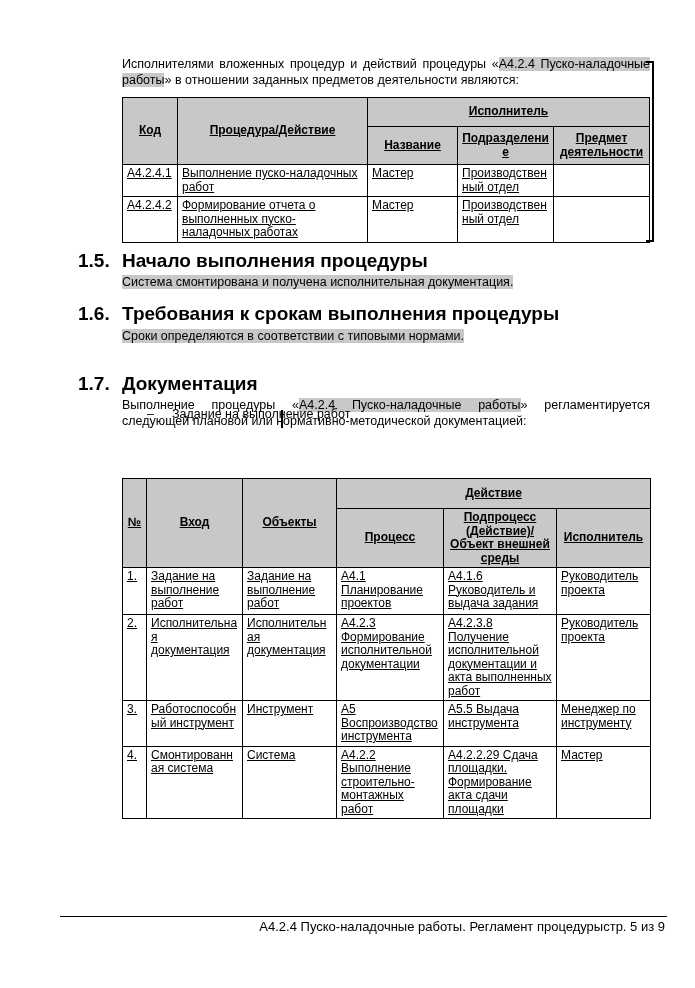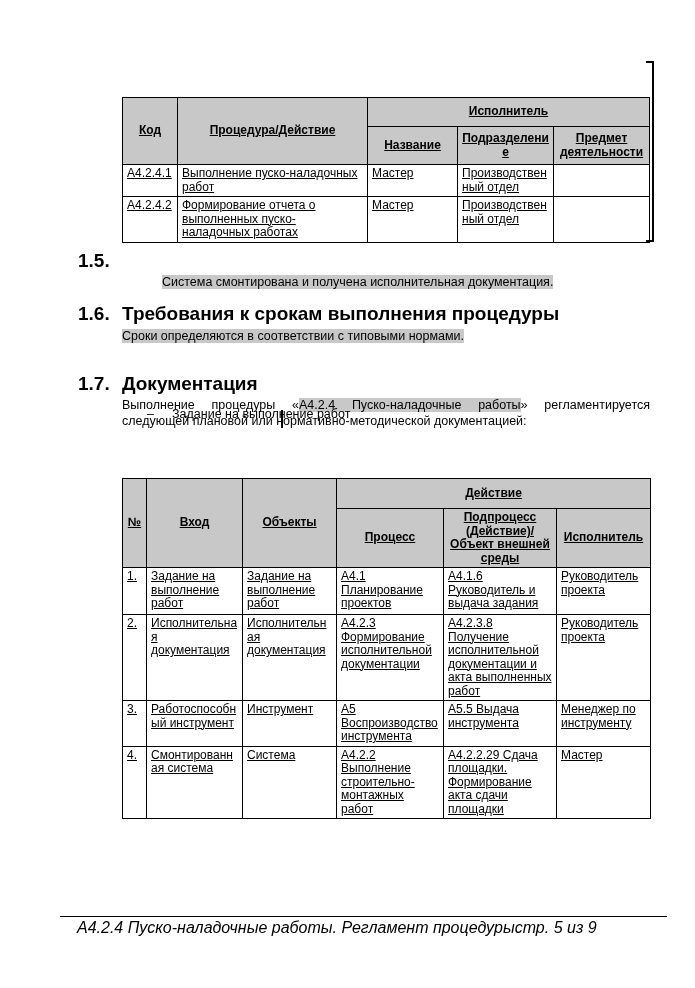--- a/index.html
+++ b/index.html
@@ -19,27 +19,28 @@
   .hnum { width:44px; flex:0 0 44px; }
   table { border-collapse:collapse; table-layout:fixed; }
   td { border:1px solid #000; font-size:12px; line-height:13.5px; padding:2px 4px; vertical-align:top; word-wrap:break-word;text-decoration:underline; }
   td.hd { background:#c8c8c8; font-weight:bold; text-align:center; vertical-align:middle; }
   .t1 { width:527px; }
   .t2 { width:528px; }
   .bracket { border-top:2px solid #000; border-right:2px solid #000; border-bottom:2px solid #000; }
   .list-line { display:flex; font-size:12.5px; line-height:15.5px; }
   .dash { flex:0 0 25px; margin-left:25px; }
   .cursor { width:1.5px; background:#000; }
-  .footer { border-top:1px solid #000; display:flex; justify-content:flex-start; font-size:16px; padding:2px 2px 0 17px;font-style:italic; }
+  .footer { border-top:1px solid #000; display:flex; justify-content:flex-end; font-size:13px; padding:2px 2px 0 17px; }
 </style>
 </head>
 <body>
 
 <div class="page">
 
+  <p class="para abs" style="left:122px; top:57px; width:528px;"><span>Исполнителями вложенных процедур и действий процедуры «</span><span class="hl">А4.2.4 Пуско-наладочные работы</span><span>» в отношении заданных предметов деятельности являются:</span></p>
 
   <div class="bracket abs" style="left:646px; top:61px; width:8px; height:181px;"></div>
 
   <table class="t1 abs" style="left:122px; top:97px;">
     <colgroup>
         <col style="width:55px">
         <col style="width:190px">
         <col style="width:90px">
         <col style="width:96px">
         <col style="width:96px">
@@ -67,22 +68,23 @@
       <td>Формирование отчета о выполненных пуско-наладочных работах</td>
       <td>Мастер</td>
       <td>Производственный отдел</td>
       <td></td>
     </tr>
   </tbody>
     </table>
 
   <div class="heading abs" style="left:78px; top:253px; width:570px;">
     <span class="hnum">1.5.</span>
+    <span>Начало выполнения процедуры</span>
   </div>
-  <p class="para abs" style="left:122px; top:275px; width:528px; text-align:left;margin-left:40px;"><span class="hl">Система смонтирована и получена исполнительная документация.</span></p>
+  <p class="para abs" style="left:122px; top:275px; width:528px; text-align:left;"><span class="hl">Система смонтирована и получена исполнительная документация.</span></p>
 
   <div class="heading abs" style="left:78px; top:306px; width:570px;">
     <span class="hnum">1.6.</span>
     <span>Требования к срокам выполнения процедуры</span>
   </div>
   <p class="para abs" style="left:122px; top:329px; width:528px; text-align:left;"><span class="hl">Сроки определяются в соответствии с типовыми нормами.</span></p>
 
   <div class="heading abs" style="left:78px; top:376px; width:570px;">
     <span class="hnum">1.7.</span>
     <span>Документация</span>

